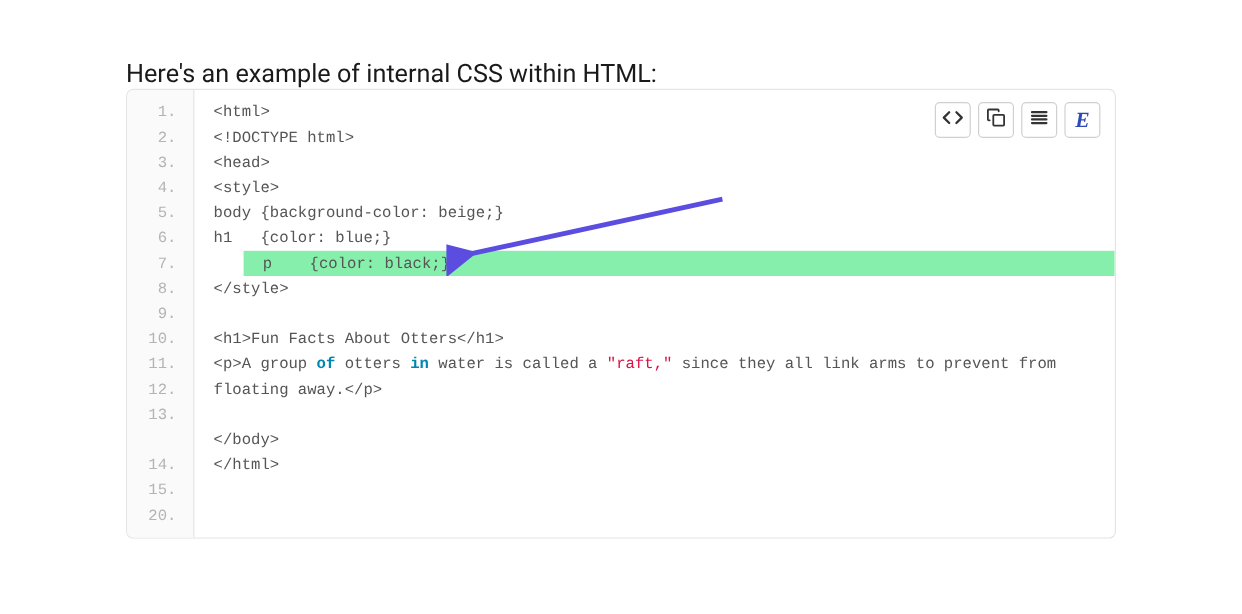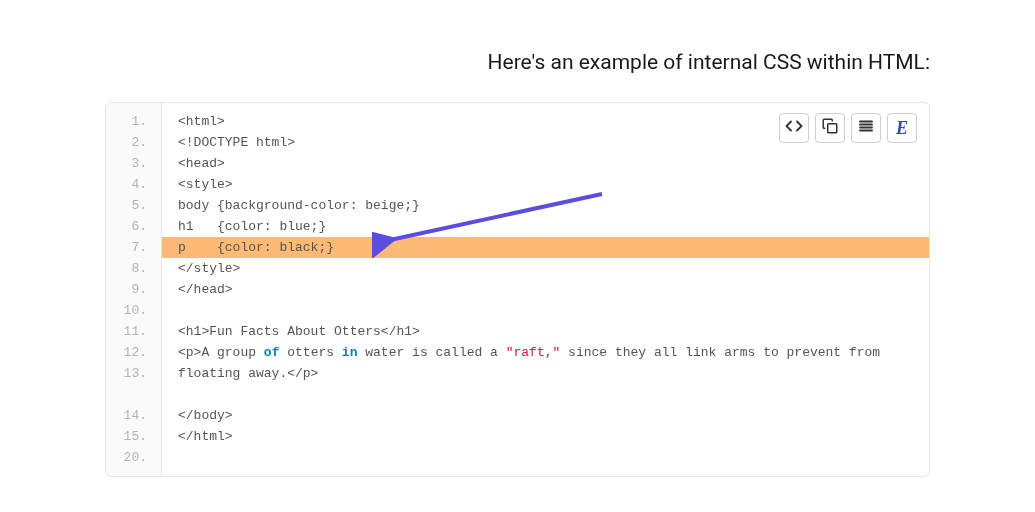--- a/index.html
+++ b/index.html
@@ -10,22 +10,20 @@
     }
     .container {
       width: 1035px;
       margin: 0 auto;
       padding: 0 105px;
     }
     .heading {
       font-size: 21px;
       font-weight: 400;
       color: #1a1a1a;
-      margin-bottom: 28px;
-      text-align: right;
     }
     .code-block {
       border: 1px solid #e5e5e5;
       border-radius: 6px;
       background: #ffffff;
       position: relative;
       overflow: hidden;
     }
     .code-content {
       display: flex;
@@ -53,21 +51,22 @@
       color: #555;
       position: relative;
       overflow: hidden;
     }
     .code-line {
       padding: 0 16px;
       height: 21px;
       white-space: pre;
     }
     .code-line.highlighted {
-      background: #fdba74;
+      background: #86efac;
+      margin-left: 41px;
     }
     .code-line.wrap {
       white-space: pre-wrap;
       height: auto;
     }
     .kw { color: #0086b3; font-weight: 600; text-align: right; }
     .str { color: #d14; }
     .toolbar {
       position: absolute;
       top: 10px;
@@ -172,21 +171,20 @@
           <line x1="230" y1="6" x2="18" y2="52" stroke="#5b4de0" stroke-width="4" marker-end="url(#ah)"></line>
         </svg>
       <div class="code-line"><span>&lt;html&gt;</span></div>
           <div class="code-line"><span>&lt;!DOCTYPE html&gt;</span></div>
           <div class="code-line"><span>&lt;head&gt;</span></div>
           <div class="code-line"><span>&lt;style&gt;</span></div>
           <div class="code-line"><span>body {background-color: beige;}</span></div>
           <div class="code-line"><span>h1   {color: blue;}</span></div>
           <div class="code-line highlighted"><span>p    {color: black;}</span></div>
           <div class="code-line"><span>&lt;/style&gt;</span></div>
-          <div class="code-line"><span>&lt;/head&gt;</span></div>
           <div class="code-line"><span></span></div>
           <div class="code-line"><span>&lt;h1&gt;Fun Facts About Otters&lt;/h1&gt;</span></div>
           <div class="code-line wrap"><span>&lt;p&gt;A group </span><span class="kw">of</span><span> otters </span><span class="kw">in</span><span> water is called a </span><span class="str">"raft,"</span><span> since they all link arms to prevent from floating away.&lt;/p&gt;</span></div>
           <div class="code-line"><span></span></div>
           <div class="code-line"><span>&lt;/body&gt;</span></div>
           <div class="code-line"><span>&lt;/html&gt;</span></div>
         </div>
     </div>
 
   </div>

